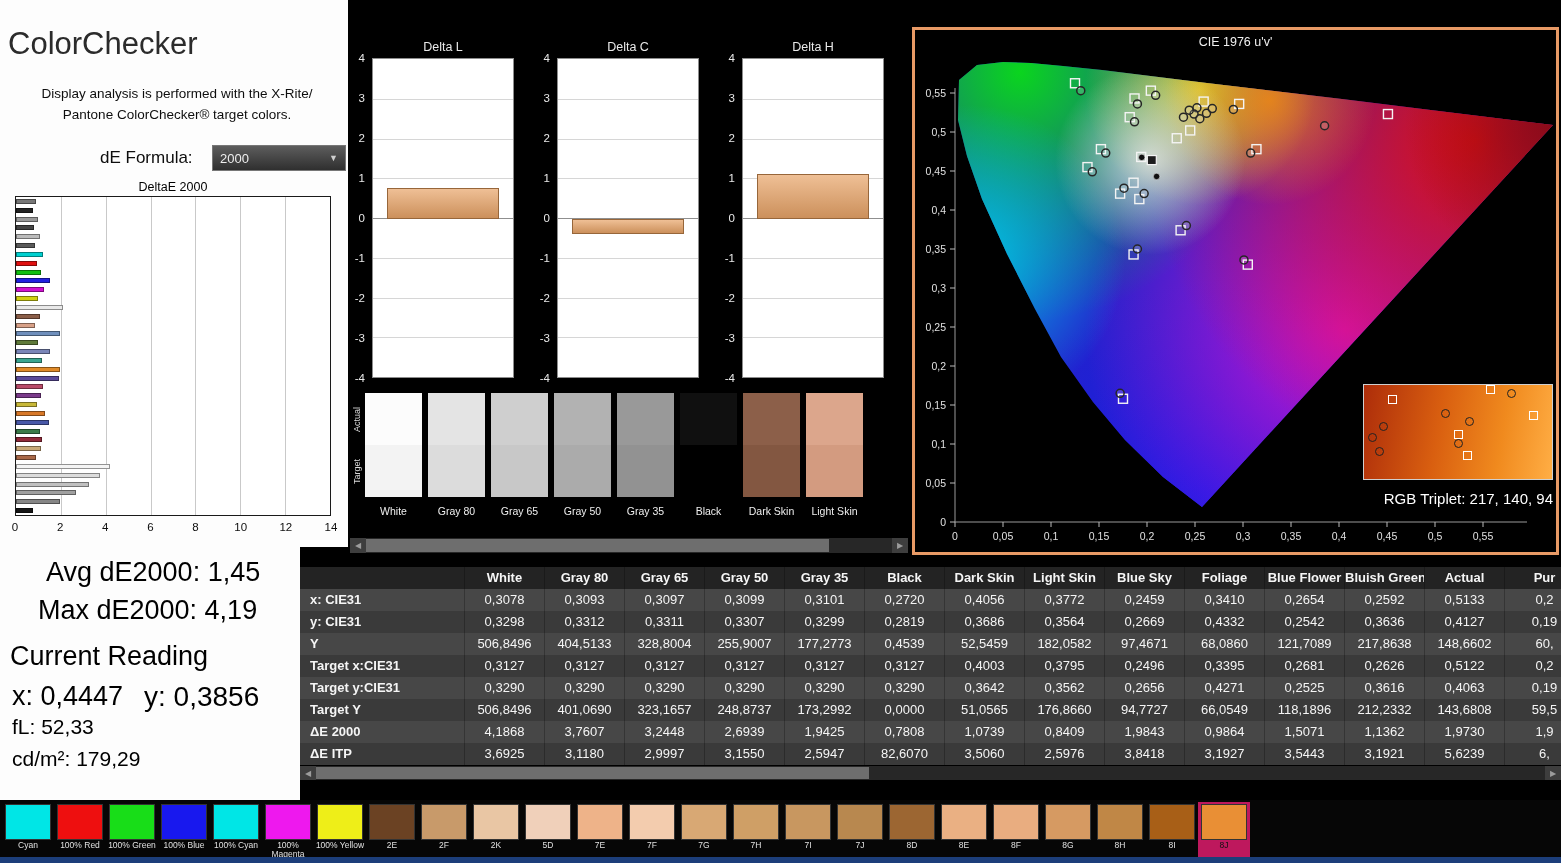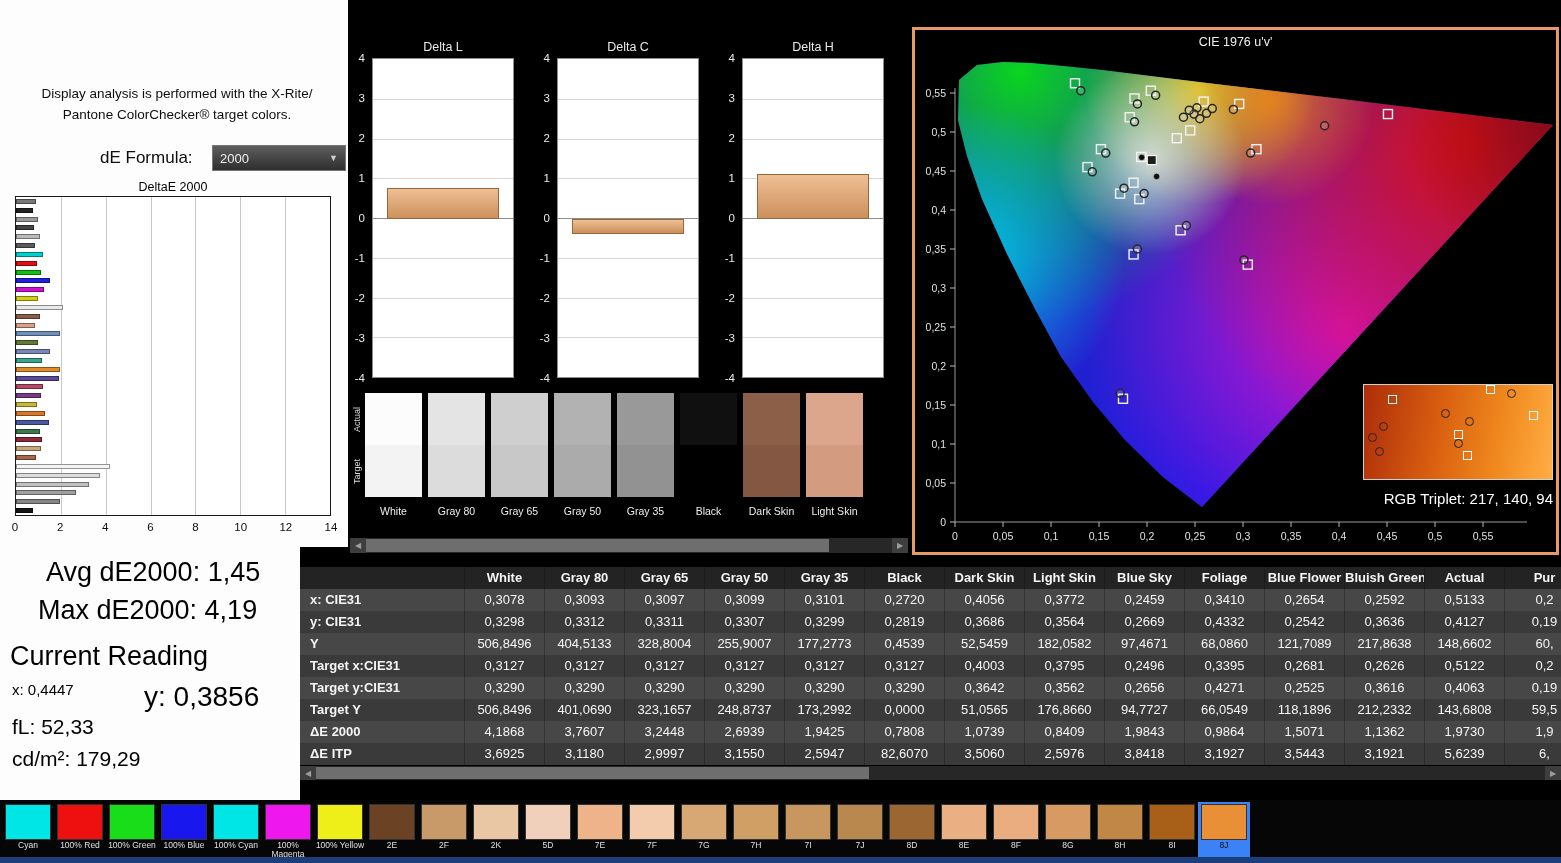--- a/index.html
+++ b/index.html
@@ -25,21 +25,21 @@
   .de-bars  { position:absolute; left:0; top:2px; right:0; bottom:2px; display:flex; flex-direction:column; justify-content:space-between; }
   .de-bar   { height:5px; box-shadow:inset 0 0 0 1px rgba(0,0,0,.4); }
   .de-xticks{ position:absolute; left:15px; top:521px; width:330px; height:14px; }
   .xtick    { position:absolute; transform:translateX(-50%); font-size:11.5px; color:#0e0e0e; }
 
   
   .stat { position:absolute; color:#000; }
   .stat-avg { left:46px;  top:557px; font-size:27px; }
   .stat-max { left:38px;  top:595px; font-size:27px; }
   .stat-cur { left:10px;  top:641px; font-size:27px; }
-  .stat-x   { left:12px;  top:681px; font-size:15px; }
+  .stat-x   { left:12px;  top:681px; font-size:27px; }
   .stat-y   { left:144px; top:681px; font-size:28px; }
   .stat-fl  { left:12px;  top:715px; font-size:21px; }
   .stat-cd  { left:12px;  top:747px; font-size:21px; }
 
   
   .dchart { position:absolute; top:40px; width:176px; height:345px; }
   #dl { left:340px; } #dc { left:525px; } #dh { left:710px; }
   .dtitle { position:absolute; left:32px; top:0; width:142px; text-align:center; font-size:12.5px; color:#e9e9e9; }
   .dticks { position:absolute; left:0; top:18px; width:28px; height:320px; }
   .ytick  { position:absolute; right:3px; width:100%; height:14px; line-height:14px; text-align:right; font-size:11.5px; color:#e9e9e9; }
@@ -87,33 +87,34 @@
   .even  { background:#3a3a3a; }
   .tcell { width:80px; flex:none; text-align:center; overflow:hidden; white-space:nowrap; border-right:1px solid rgba(0,0,0,.25); }
   .tlabel{ width:165px; text-align:left; padding-left:10px; font-weight:bold; }
 
   
   .toolbar { position:absolute; left:0; top:800px; width:1561px; height:63px; background:#060606; }
   .tp-row { position:absolute; left:2px; top:2px; display:flex; }
   .tp { position:relative; width:52px; flex:none; padding-top:2px; cursor:pointer; }
   .tp-sw { width:46px; height:36px; margin:0 auto; border:1px solid #333; }
   .tp-lab { margin-top:1px; text-align:center; color:#e0e0e0; font-size:8.5px; line-height:9px; }
-  .tp.sel { background:#3b82f6; }
+  .tp.sel { background:#be185d; }
   .tp.sel .tp-lab { color:#111; }
 
   .bottom-strip { position:absolute; left:0; top:857px; width:1561px; height:6px; background:#1c3e7a; }
 </style>
 </head>
 <body>
 
 <div id="app">
 
   <div class="white-top"></div>
   <div class="white-bottom"></div>
 
+  <div class="app-title">ColorChecker</div>
   <div class="subtitle">
     <span>Display analysis is performed with the X-Rite/</span><br>
     <span>Pantone ColorChecker® target colors.</span>
   </div>
   <div class="de-label">dE Formula:</div>
   <div class="de-select">
     <span>2000</span>
     <span class="arr">▼</span>
   </div>
 

